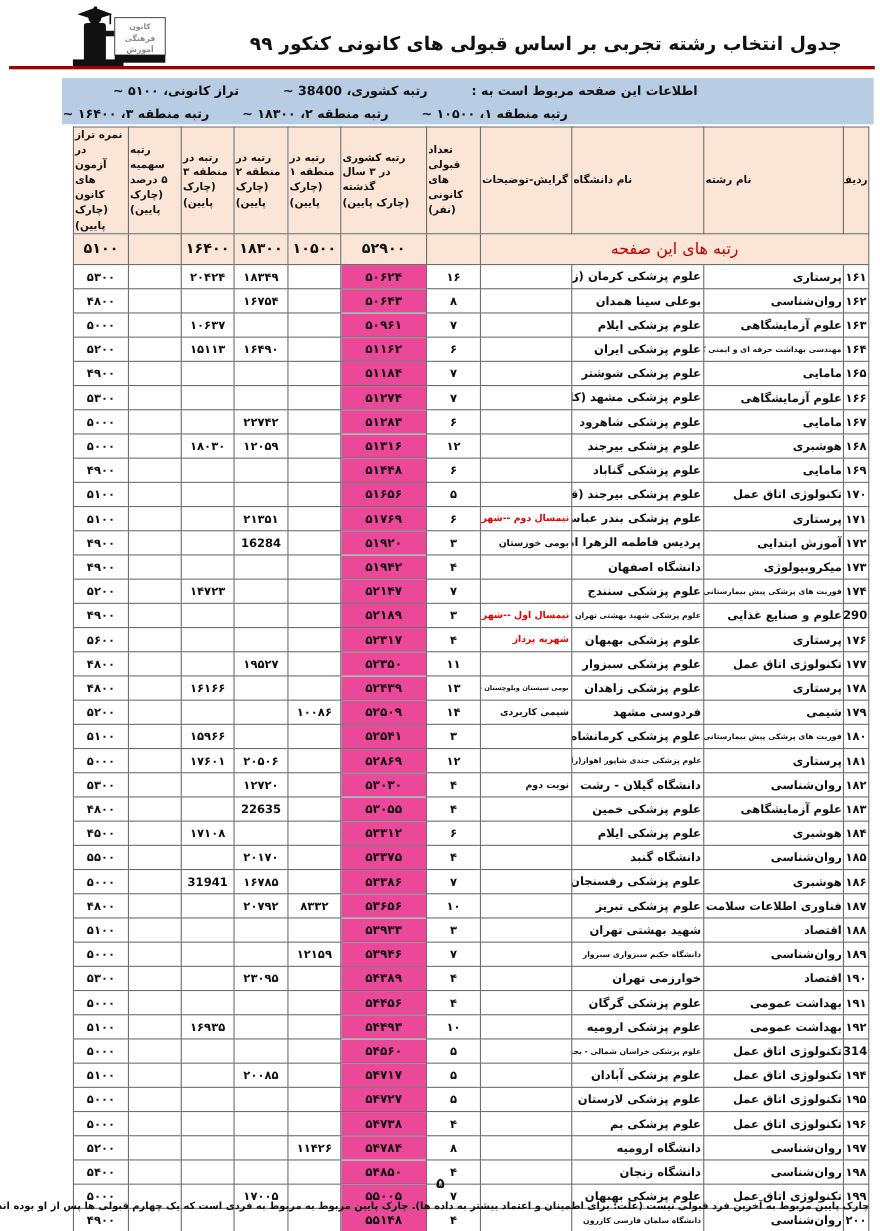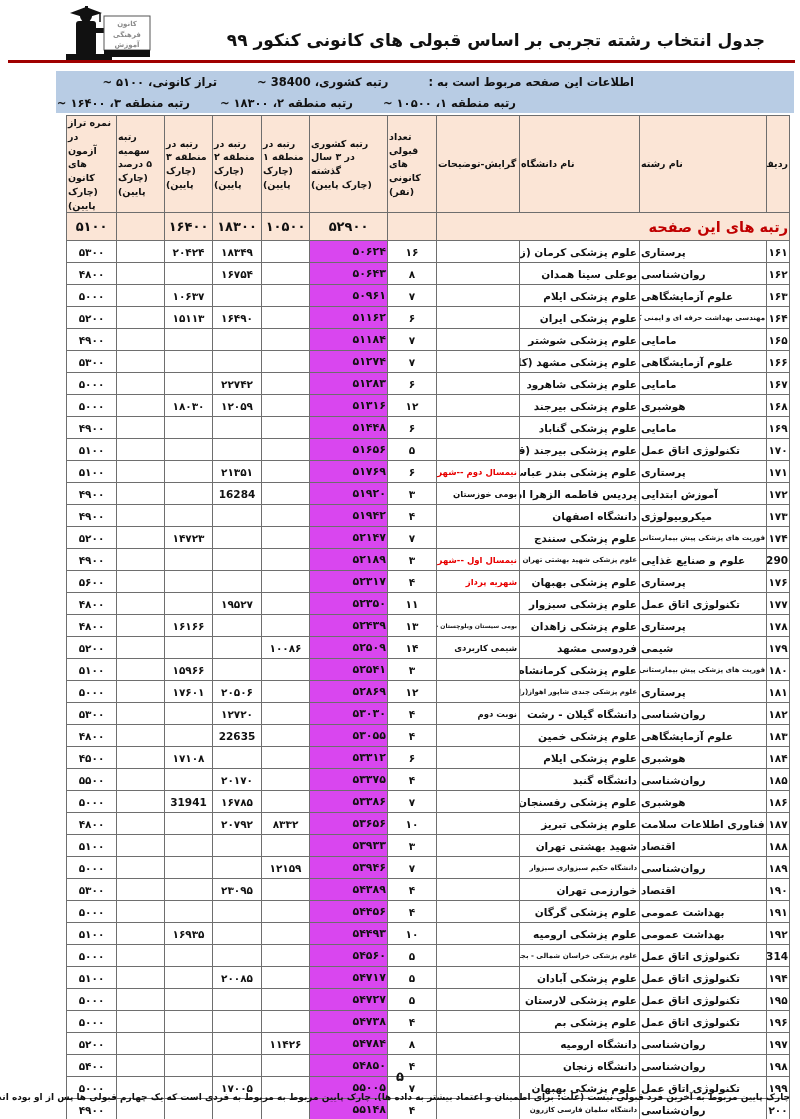--- a/index.html
+++ b/index.html
@@ -16,26 +16,26 @@
   .info-row{display:flex;align-items:center;height:21px;}
   .info-row.r1{padding-right:160px;gap:40px;}
   .info-row.r2{padding-right:278px;gap:30px;}
   .info-row span{white-space:nowrap;}
 
   
   table.tbl{position:absolute;top:115px;right:10px;width:723px;border-collapse:collapse;table-layout:fixed;}
   .tbl th,.tbl td{border:1px solid #6e6e6e;padding:0 1px;overflow:hidden;white-space:nowrap;}
   .tbl thead th{background:#fbe5d6;height:70px;font-size:9.5px;font-weight:bold;text-align:left;vertical-align:middle;white-space:pre-line;line-height:1.45;}
   .tbl tr.sum td,.tbl tr.sum th{background:#fbe5d6;height:27px;}
-  .tbl tr.sum .lbl{color:#c00000;font-size:14.5px;font-weight:bold;text-align:right;}
+  .tbl tr.sum .lbl{color:#c00000;font-size:14.5px;font-weight:normal;text-align:center;}
   .tbl tr.sum .num{font-size:13px;font-weight:bold;text-align:center;}
   .tbl tbody td{height:21px;font-weight:bold;}
   td.num{text-align:center;font-size:10.5px;}
-  td.nat{font-size:11px;background:#d946ef;}
-  td.field{text-align:left;font-size:10.5px;}
+  td.nat{text-align:center;font-size:11px;background:#ec4899;}
+  td.field{text-align:right;font-size:10.5px;}
   td.univ{text-align:right;font-size:10.5px;padding-right:2px;}
   td.note{text-align:right;font-size:8.5px;padding-right:2px;}
   td .sm,td.sm{font-size:7px !important;}
   td.note.tiny{font-size:6px;}
   td.note.red{color:#e80000;}
 
   
   .pageno{position:absolute;top:1069px;left:0;width:800px;text-align:center;font-size:13px;font-weight:bold;}
   .footnote{position:absolute;top:1092px;right:10px;width:783px;font-size:9px;font-weight:bold;text-align:right;white-space:nowrap;}
 

